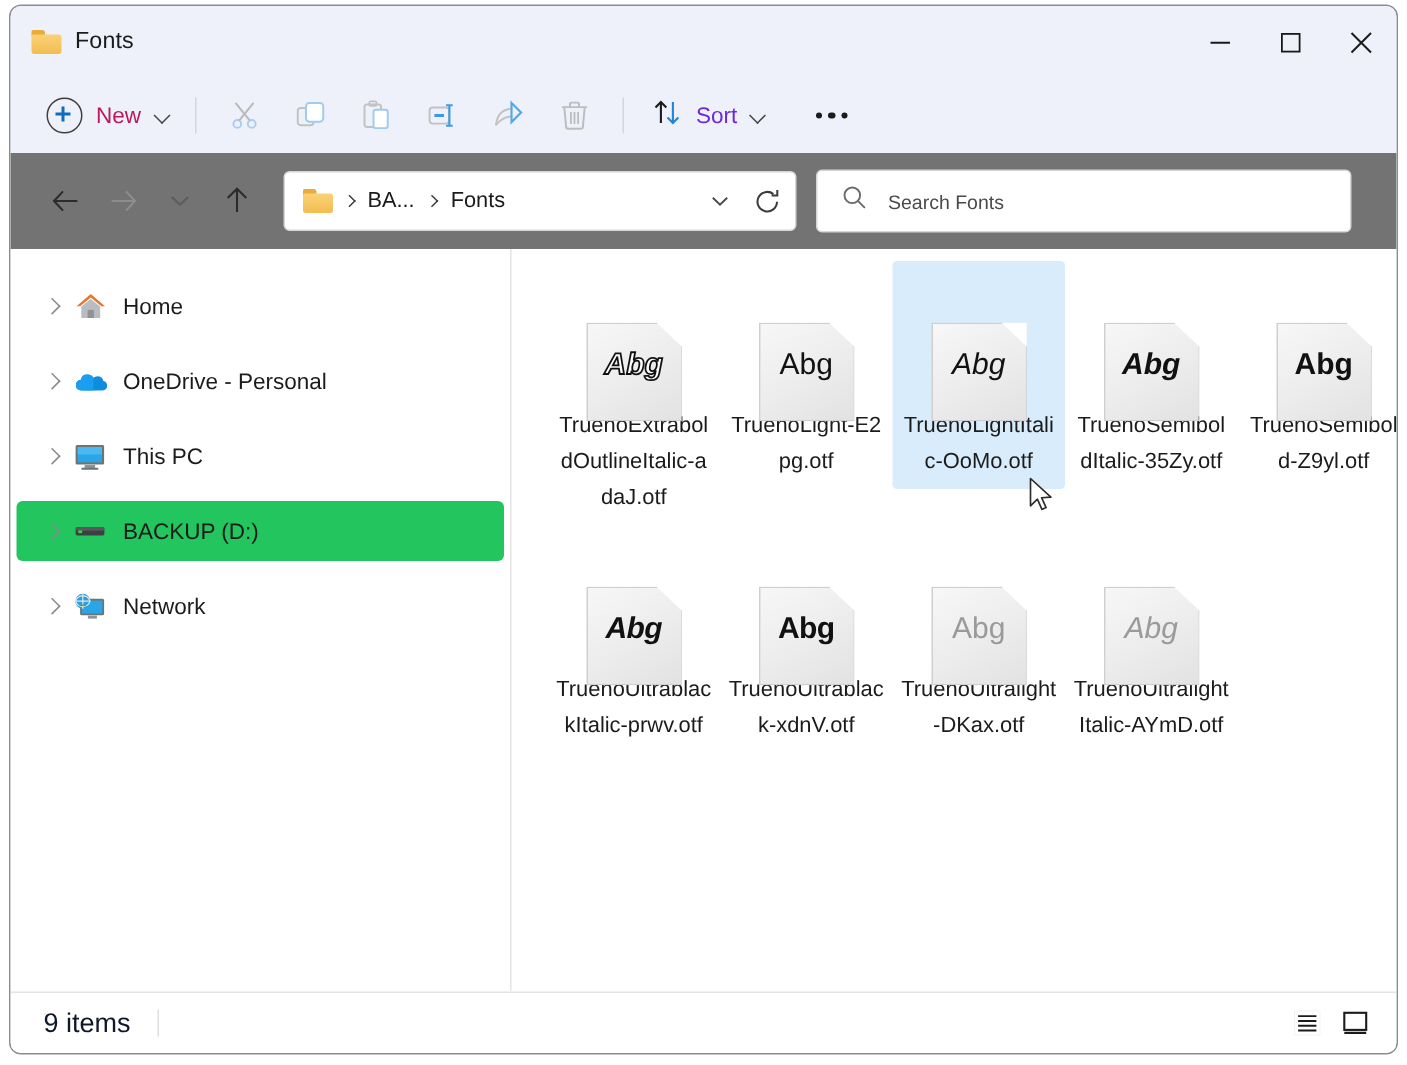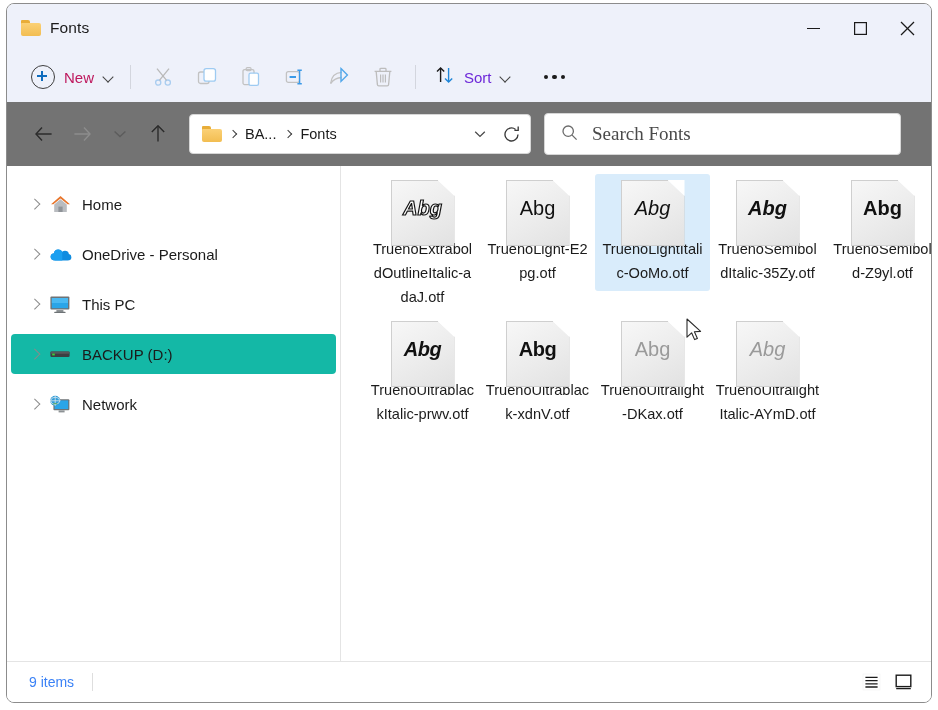--- a/index.html
+++ b/index.html
@@ -238,23 +238,22 @@
     border-radius: 4px;
     background: #fff;
     display: flex;
     align-items: center;
     margin-left: 13px;
     padding-left: 16px;
     box-sizing: border-box;
     gap: 14px;
   }
   #search-placeholder {
-    font-size: 19px;
+    font-size: 13px;
     color: #4a4a4a;
-    font-family: Liberation Serif, serif;
   }
   
   #body {
     flex: 1 1 auto;
     display: flex;
     min-height: 0;
     background: #fff;
   }
   #sidebar {
     width: 334px;
@@ -265,21 +264,21 @@
   }
   .nav-item {
     height: 40px;
     display: flex;
     align-items: center;
     margin: 10px 4px 10px 4px;
     border-radius: 4px;
     padding-left: 12px;
     box-sizing: border-box;
   }
-  .nav-item.selected { background: #14b8a6; }
+  .nav-item.selected { background: #22c55e; }
   .nav-exp {
     width: 24px;
     display: flex; align-items: center; justify-content: center;
     flex: 0 0 auto;
   }
   .nav-exp:before {
     content: "";
     width: 6.5px; height: 6.5px;
     border-right: 1.5px solid #8a8a8a;
     border-top: 1.5px solid #8a8a8a;
@@ -318,20 +317,21 @@
     align-items: center;
     border-radius: 3px;
     align-self: flex-start;
   }
   .cell.selected { background: #d9ecfb; }
   .fico {
     width: 64px;
     height: 50px;
     position: relative;
     margin-bottom: 7px;
+    margin-top: 35px;
   }
   .fico .page {
     position: absolute;
     left: 0; top: 0;
     width: 64px; height: 66px;
     background: linear-gradient(150deg,#f7f7f7 0%, #ececec 55%, #e2e2e2 100%);
     border: 1px solid #cfcfcf;
     box-sizing: border-box;
     clip-path: polygon(0 0, 74% 0, 100% 24%, 100% 100%, 0 100%);
   }
@@ -387,22 +387,22 @@
   #statusbar {
     height: 40px;
     flex: 0 0 auto;
     border-top: 1px solid #e4e4e4;
     display: flex;
     align-items: center;
     padding: 0 14px 0 22px;
     background: #fff;
   }
   #item-count {
-    font-size: 14px;
-    color: #3b82f6;
+    font-size: 18px;
+    color: #0f172a;
   }
   .sb-sep {
     width: 1px;
     height: 18px;
     background: #dedede;
     margin-left: 18px;
   }
   .sb-spacer { flex: 1 1 auto; }
   .viewbtn {
     width: 28px; height: 26px;

